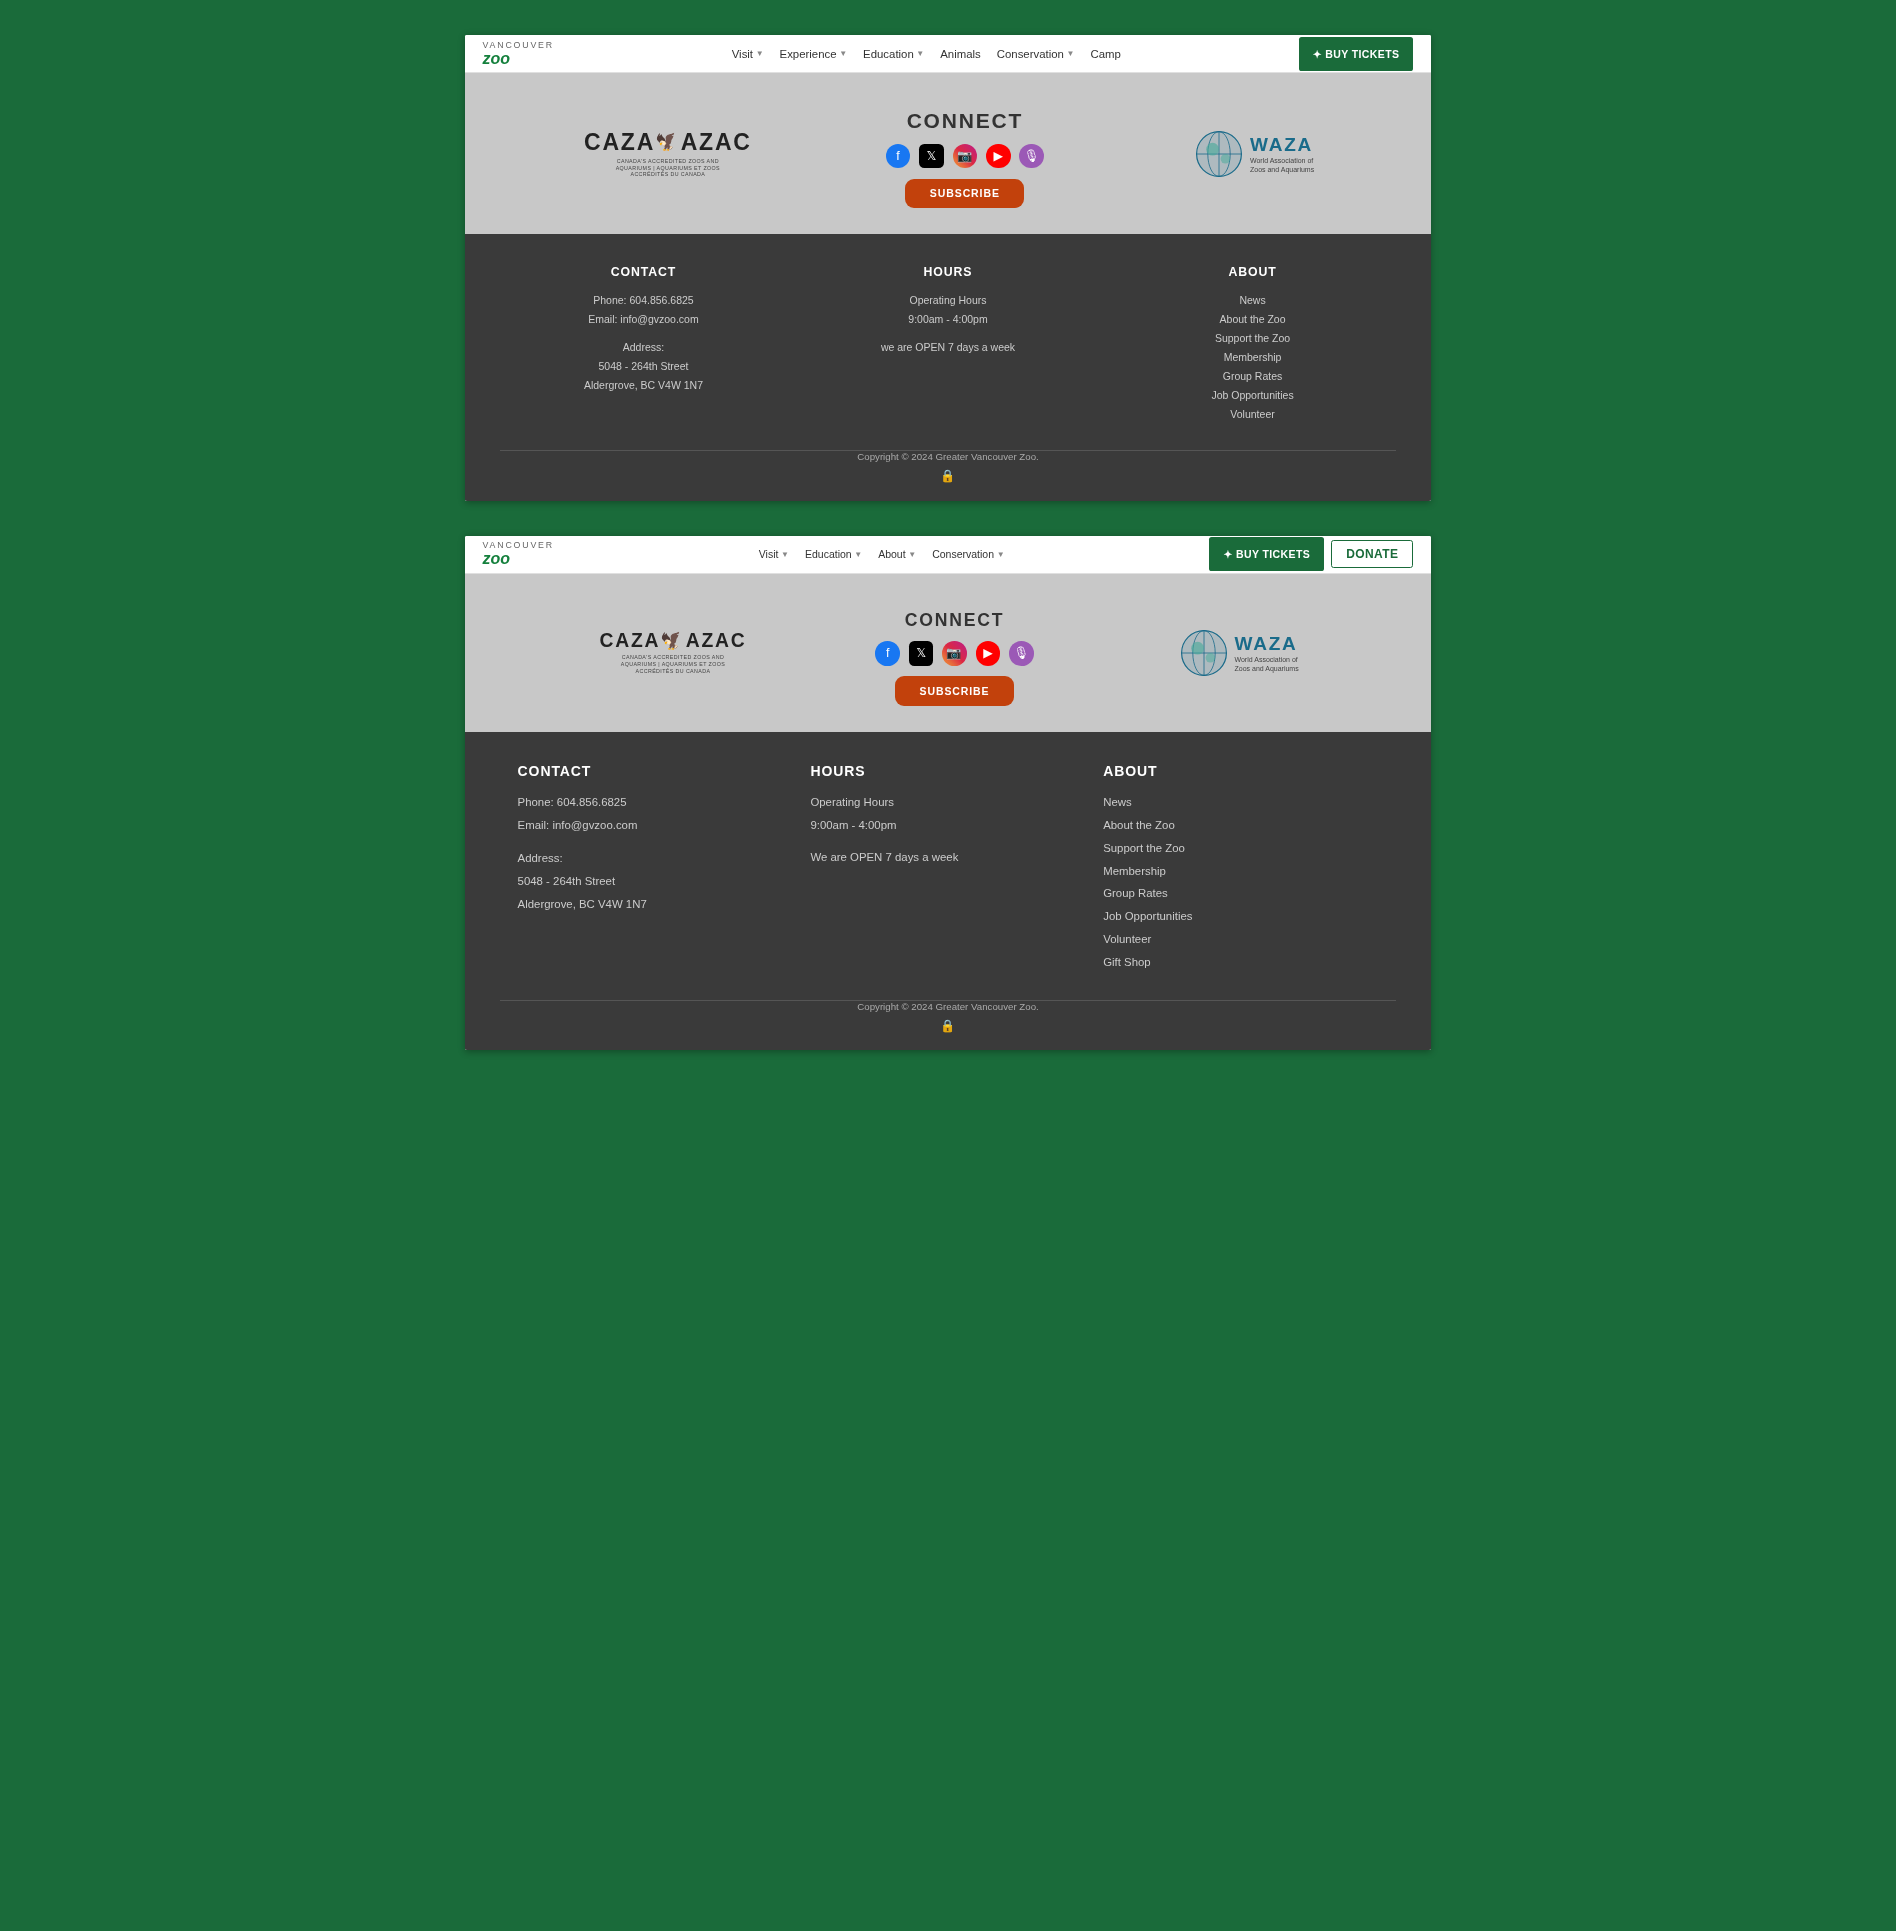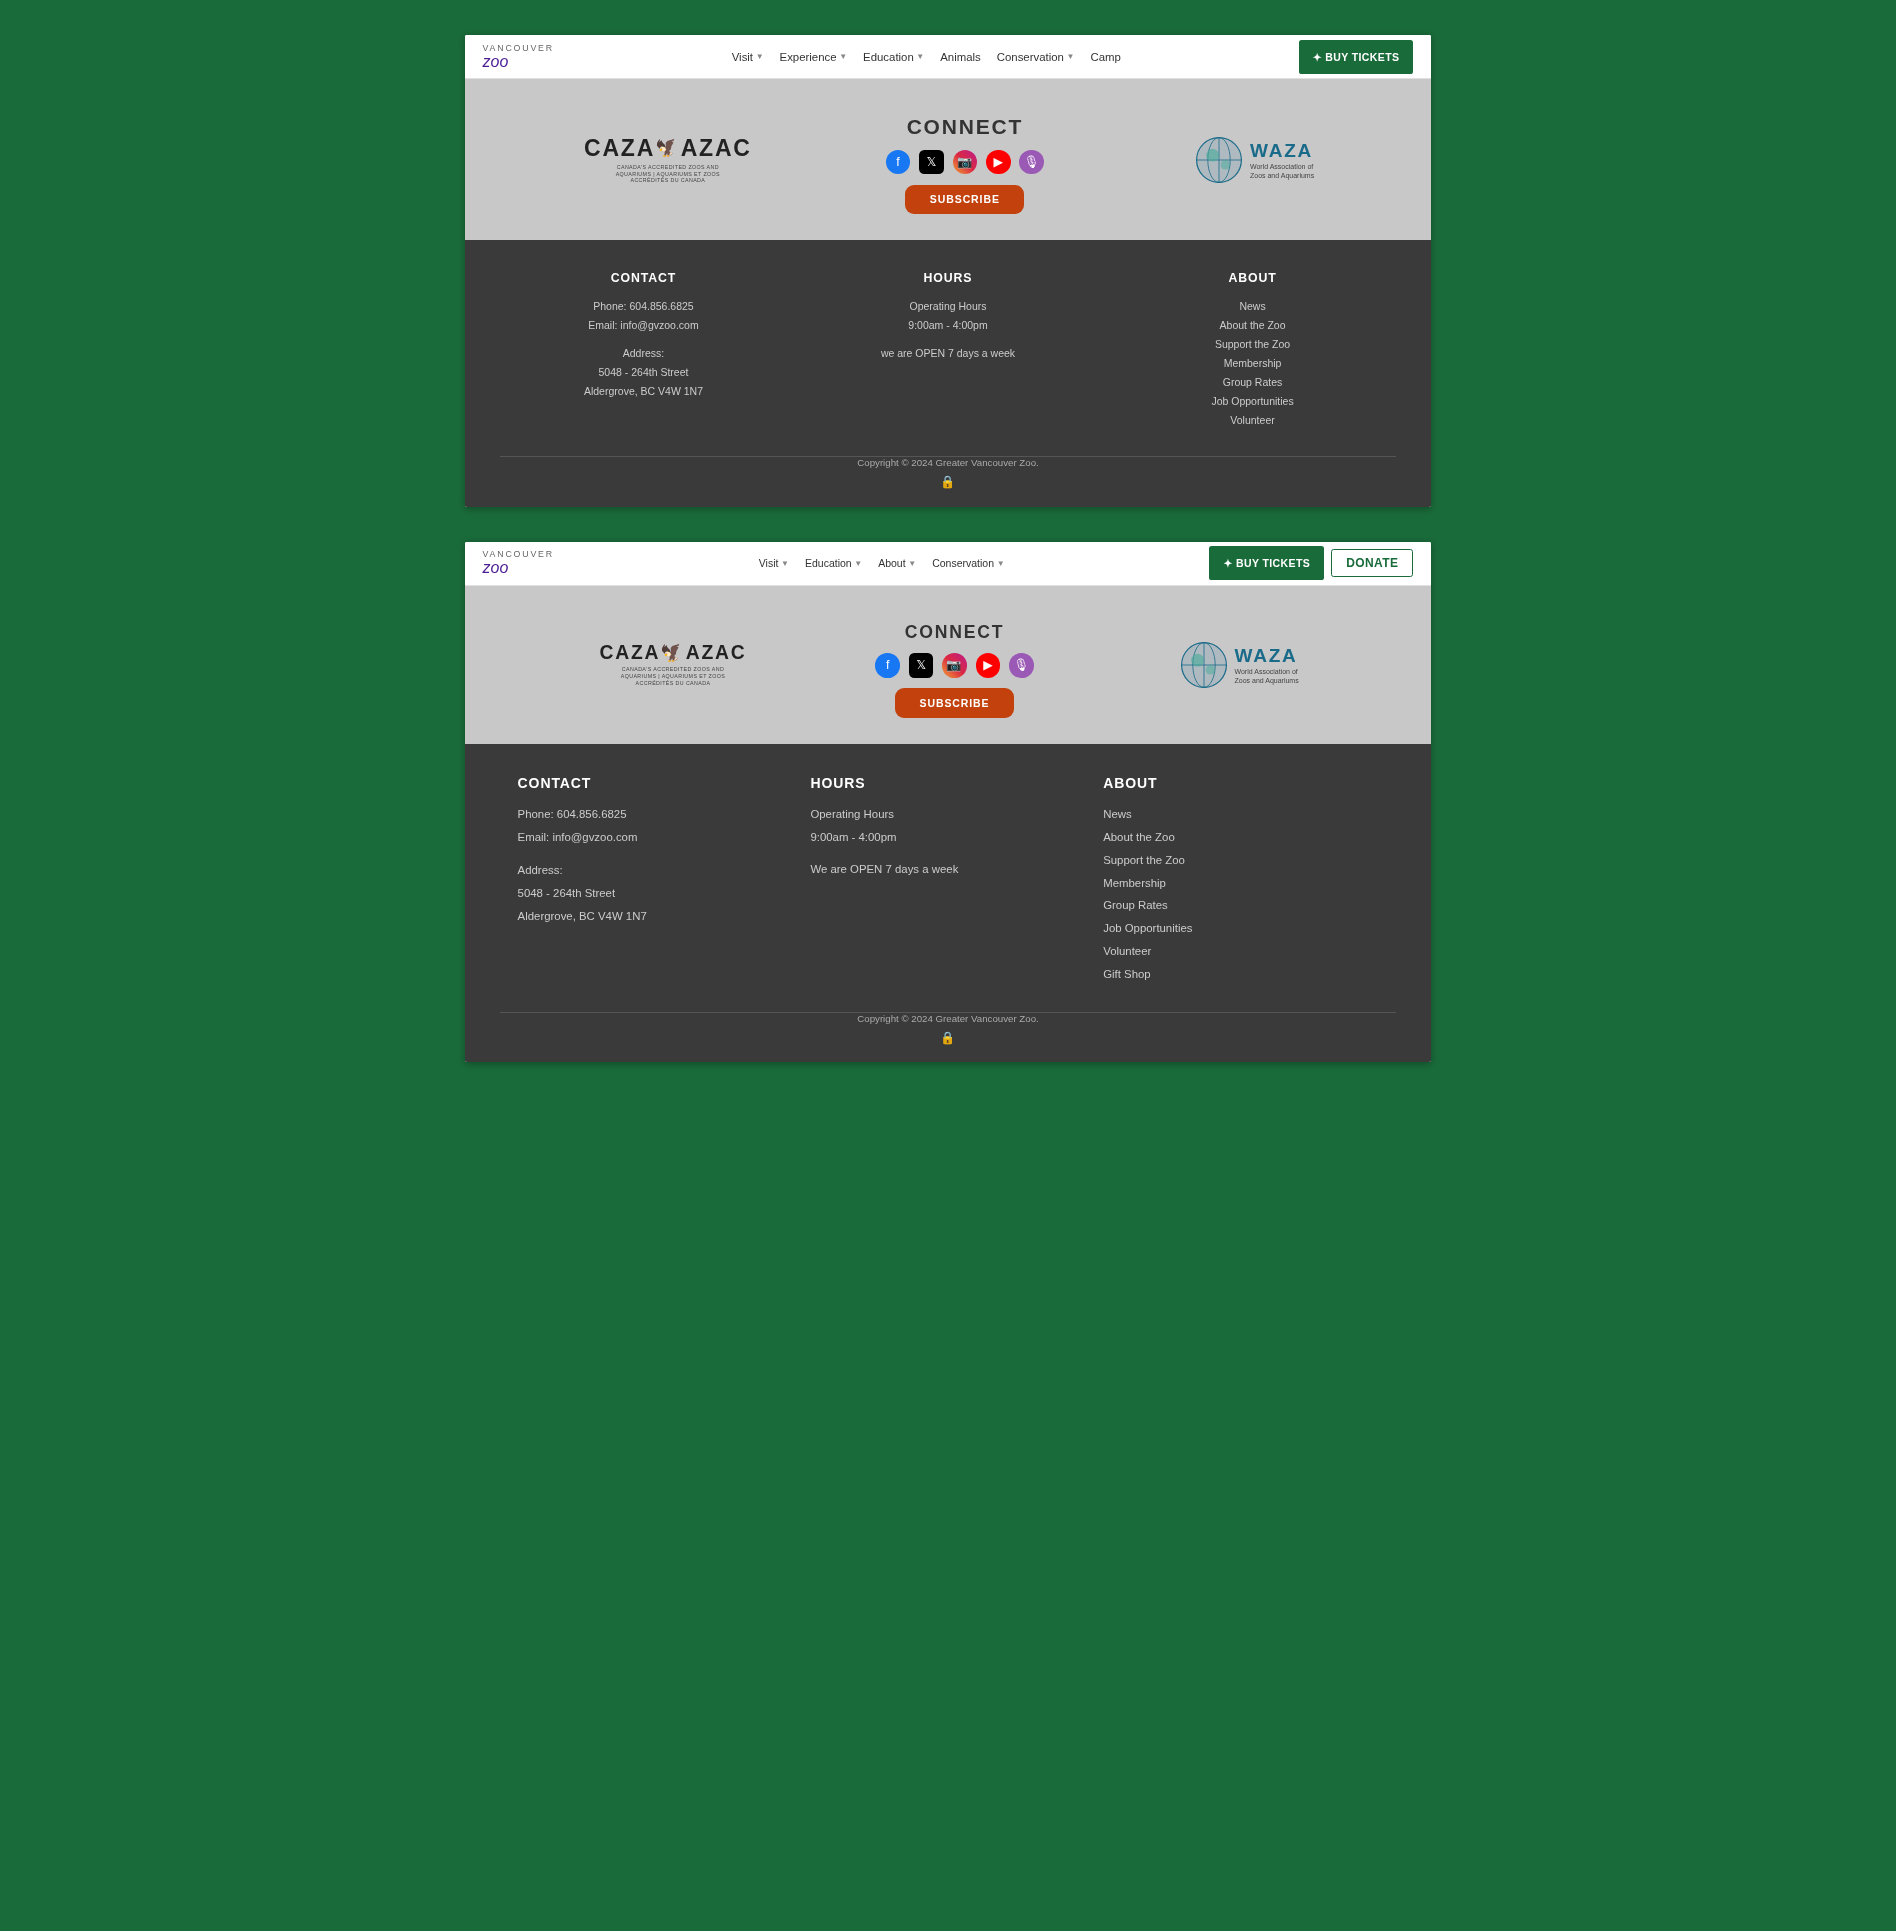--- a/index.html
+++ b/index.html
@@ -26,33 +26,33 @@
     }
 
     
     .navbar {
       background: #fff;
       display: flex;
       align-items: center;
       justify-content: space-between;
       padding: 8.8px 17.6px;
       border-bottom: 0.9px solid #e0e0e0;
-      height: 44px;
+      height: 38px;
     }
 
     .logo-area {
       display: flex;
       align-items: center;
       gap: 3.5px;
     }
 
     .logo-zoo {
       font-size: 16px;
-      font-weight: 400;
-      color: #4c1d95;
+      font-weight: 700;
+      color: #15803d;
       font-style: italic;
     }
 
     .logo-vancouver {
       font-size: 8.8px;
       color: #666;
       display: block;
       letter-spacing: 1.8px;
       text-transform: uppercase;
     }

